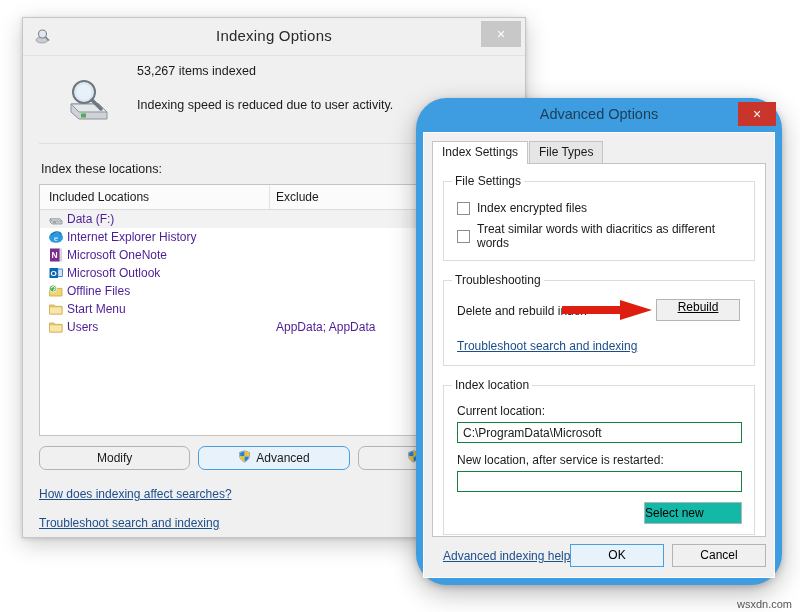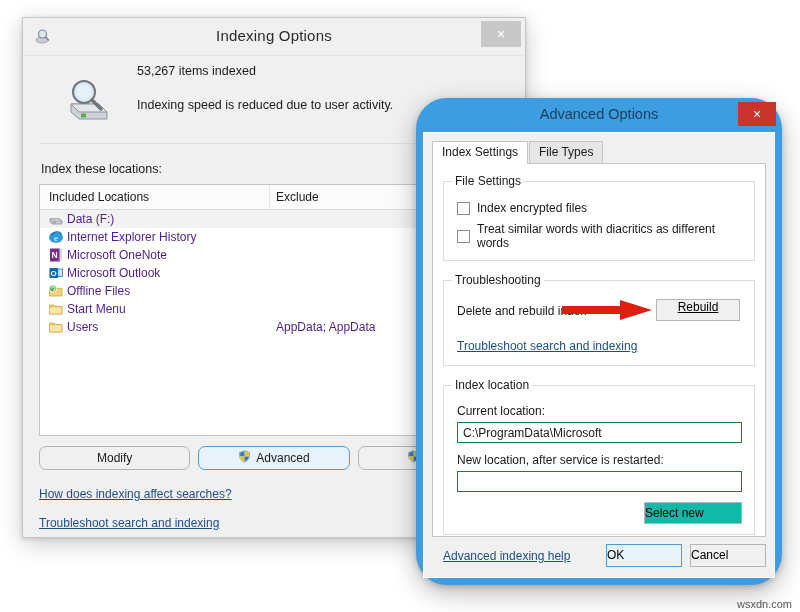--- a/index.html
+++ b/index.html
@@ -150,22 +150,22 @@
     font-size:12px; display:flex; align-items:center; 
     cursor:pointer;
   }
   .help-link { display:block; margin:14px 0 0 10px; }
 
   .adv-footer {
     position:absolute; left:8px; right:8px; bottom:8px; height:28px;
     display:flex; justify-content:flex-end; align-items:center; gap:8px;
   }
   .foot-btn {
-    width:76px; height:23px; background:#f0f0f0; border:1px solid #b4b4b4;
-    font-size:12px; display:flex; align-items:center; 
+    width:94px; height:23px; background:#f0f0f0; border:1px solid #b4b4b4;
+    font-size:12px; display:flex; align-items:center; justify-content:center;
     cursor:pointer;
   }
   .foot-btn.default { background:#e7f2fb; border:1px solid #4a9ee0; }
 
   .watermark {
     position:absolute; right:8px; bottom:2px; font-size:11px; color:#555;
   }
 </style>
 </head>
 <body>

